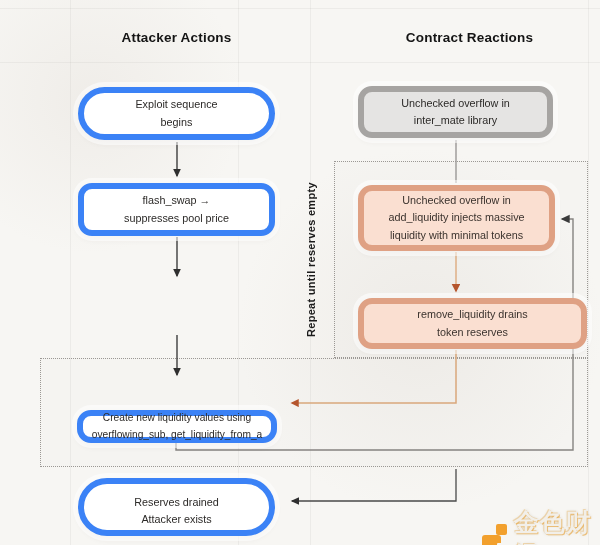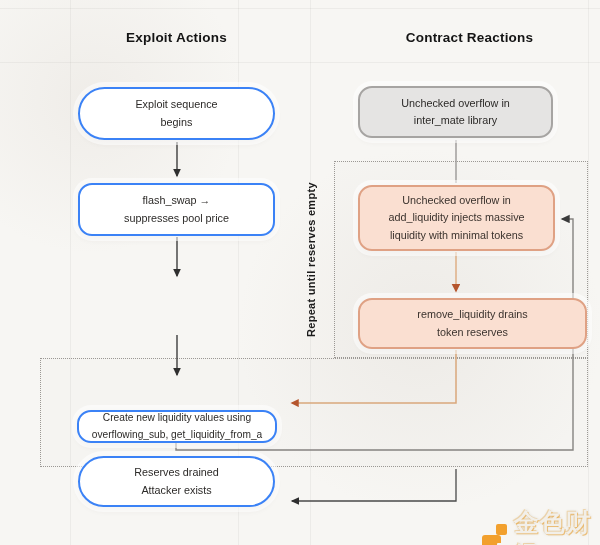--- a/index.html
+++ b/index.html
@@ -14,21 +14,21 @@
   .bgmark{position:absolute;border-radius:50%;pointer-events:none;
           background:radial-gradient(rgba(205,195,185,0.18),rgba(205,195,185,0) 68%);}
 
   .col-title{position:absolute;top:28px;height:20px;line-height:20px;text-align:center;
              font-size:13.5px;font-weight:bold;color:#141414;letter-spacing:.2px;}
   .col-title.left{left:78px;width:197px;}
   .col-title.right{left:372px;width:195px;}
 
   .node{position:absolute;display:flex;flex-direction:column;justify-content:center;
         align-items:center;text-align:center;font-size:10.8px;line-height:1.58;color:#2c2a28;
-        background:#fff;border:2px solid #3b82f6;border-radius:14px;
+        background:#fff;border:6px solid #3b82f6;border-radius:14px;
         box-shadow:0 0 0 5px rgba(255,255,255,0.55),0 3px 7px rgba(60,55,50,0.08);
         padding:2px 6px;box-sizing:border-box;}
   .node.stadium{border-radius:999px;}
   .node.gray{background:#e5e4e3;border-color:#a6a4a2;}
   .node.pink{background:#fadfd1;border-color:#dfa184;color:#3b332e;}
   .node.small-text{font-size:10.2px;}
 
   .dotted-region{position:absolute;border:1.4px dotted #9b9894;box-sizing:border-box;
                  background:rgba(130,120,110,0.015);}
 
@@ -56,21 +56,21 @@
   <div class="gridline v" style="left:70px"></div>
   <div class="gridline v" style="left:238px"></div>
   <div class="gridline v" style="left:310px"></div>
   <div class="gridline v" style="left:588px"></div>
   <div class="gridline h" style="top:8px"></div>
   <div class="gridline h" style="top:62px"></div>
 
   <div class="bgmark" style="left:-70px;top:-60px;width:320px;height:320px;"></div>
   <div class="bgmark" style="left:230px;top:140px;width:380px;height:380px;"></div>
 
-  <div class="col-title left">Exploit Actions</div>
+  <div class="col-title left">Attacker Actions</div>
   <div class="col-title right">Contract Reactions</div>
 
   <div class="dotted-region" style="left:334px;top:161px;width:254px;height:197px;"></div>
   <div class="dotted-region" style="left:40px;top:358px;width:548px;height:109px;"></div>
 
   <div class="repeat-label">Repeat until reserves empty</div>
 
   <svg class="connectors" width="600" height="545">
     <defs>
       <marker id="mDark" markerWidth="8" markerHeight="8" refX="5.5" refY="3" orient="auto">
@@ -102,21 +102,21 @@
     <span>flash_swap →</span>
     <span>suppresses pool price</span>
   </div>
 
 
   <div class="node small-text" style="left:77px;top:386px;width:200px;height:33px;margin-top:24px;">
     <span>Create new liquidity values using</span>
     <span>overflowing_sub, get_liquidity_from_a</span>
   </div>
 
-  <div class="node stadium" style="left:78px;top:456px;width:197px;height:51px;">
+  <div class="node stadium" style="left:78px;top:478px;width:197px;height:58px;justify-content:flex-end;">
     <span>Reserves drained</span>
     <span>Attacker exists</span>
   </div>
 
   <div class="node gray" style="left:358px;top:86px;width:195px;height:52px;">
     <span>Unchecked overflow in</span>
     <span>inter_mate library</span>
   </div>
 
   <div class="node pink" style="left:358px;top:185px;width:197px;height:66px;">

